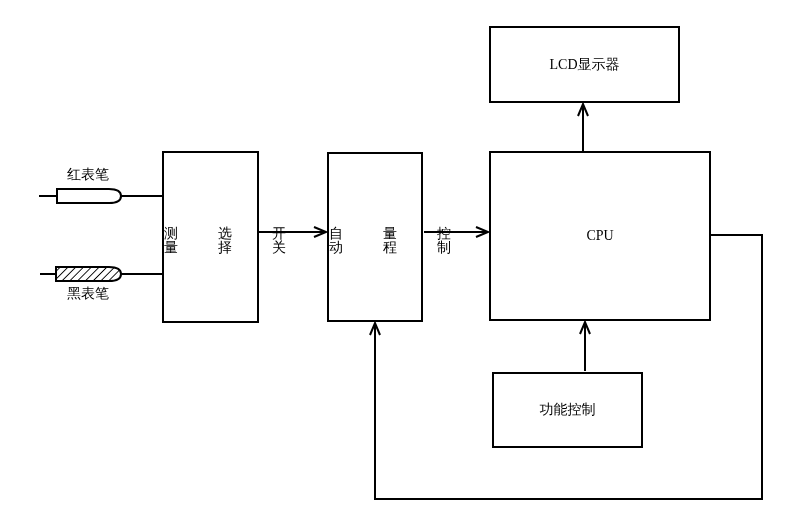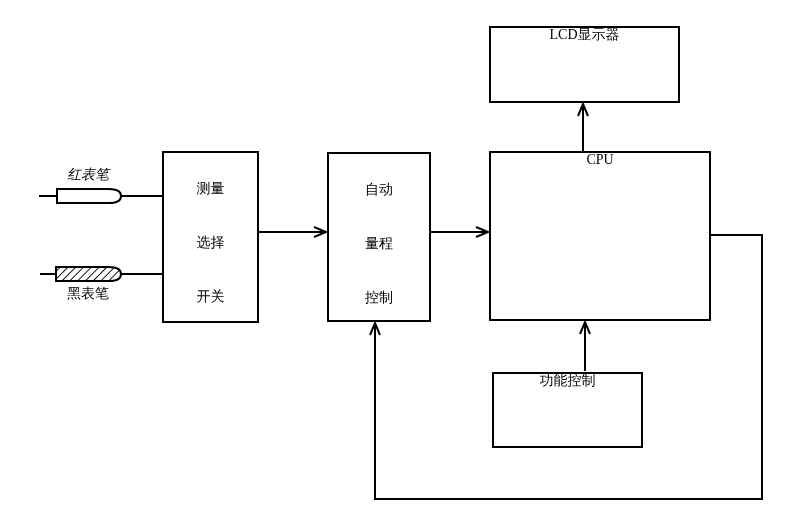--- a/index.html
+++ b/index.html
@@ -26,42 +26,41 @@
   .box {
     position: absolute;
     box-sizing: border-box;
     border: 2px solid #000000;
     background: #ffffff;
     font-size: 14px;
     line-height: 14px;
   }
   .box.vstack {
     display: flex;
-    flex-direction: column;
     align-items: center;
-    padding-top: 29px;
+    padding-top: 7px;
     gap: 40px;
   }
   .box.center {
     display: flex;
-    align-items: flex-start;
+    align-items: center;
     justify-content: center;
   }
   .probe-label {
     position: absolute;
     font-size: 14px;
     line-height: 14px;
     text-align: center;
   }
   #box-measure-switch { left: 162px; top: 151px; width: 97px;  height: 172px; }
-  #box-auto-range     { left: 327px; top: 152px; width: 104px;  height: 170px; }
+  #box-auto-range     { left: 327px; top: 152px; width: 96px;  height: 170px; }
   #box-cpu            { left: 489px; top: 151px; width: 222px; height: 170px; }
   #box-lcd            { left: 489px; top: 26px;  width: 191px; height: 77px;  }
   #box-function       { left: 492px; top: 372px; width: 151px; height: 76px;  }
-  #label-red-probe    { left: 56px;  top: 168px; width: 64px; font-style: italic; }
+  #label-red-probe    { left: 56px;  top: 168px; width: 64px; }
   #label-black-probe  { left: 55px;  top: 287px; width: 66px; text-align: center; }
 </style>
 </head>
 <body>
 
 <div class="canvas">
 
   <svg class="wires" viewBox="0 0 805 532" xmlns="http://www.w3.org/2000/svg">
     <defs>
       <pattern id="hatch" width="5.5" height="5.5" patternUnits="userSpaceOnUse" patternTransform="rotate(45)">

